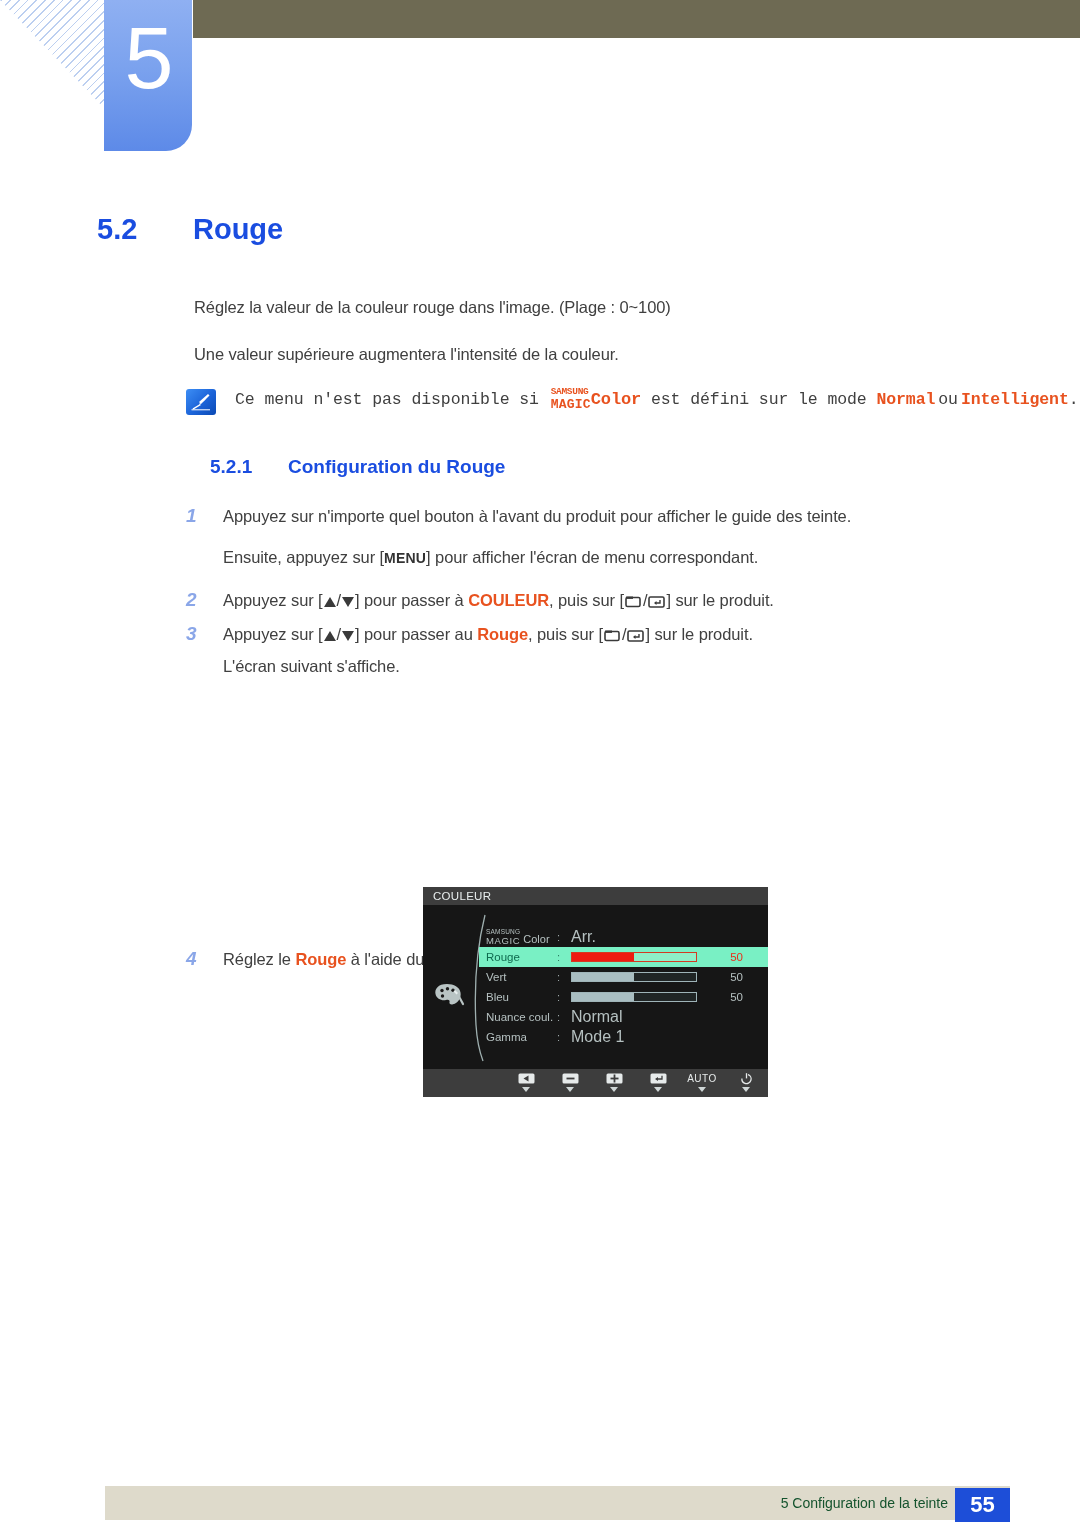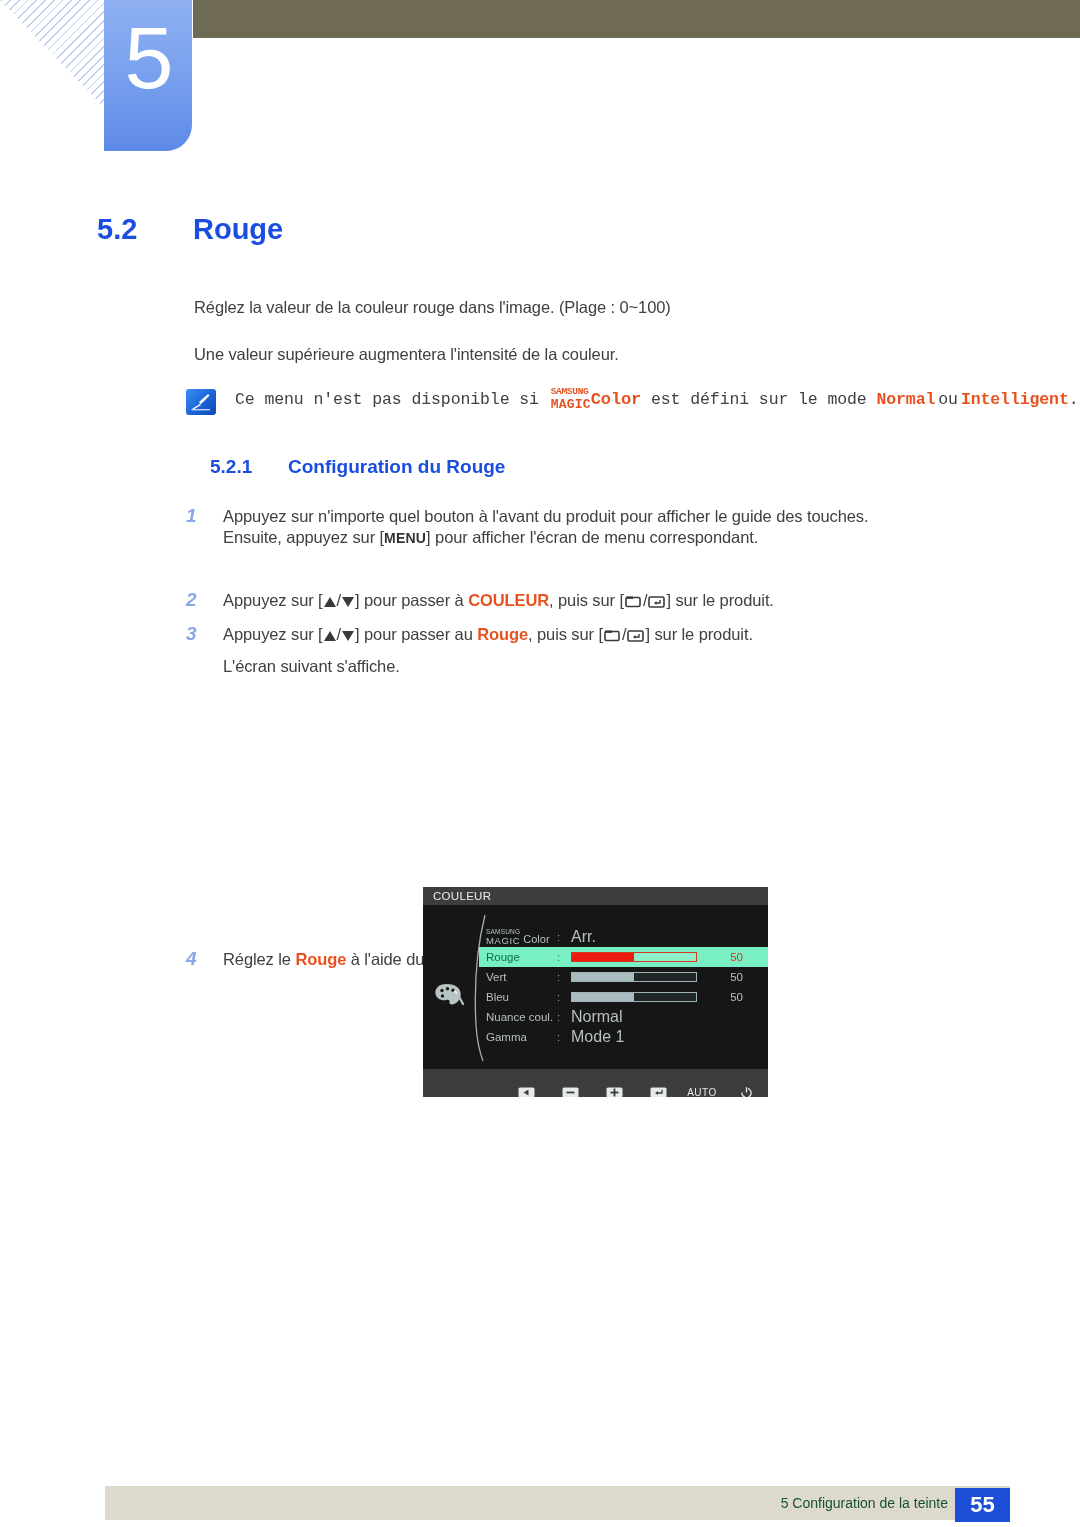--- a/index.html
+++ b/index.html
@@ -195,21 +195,21 @@
     font-weight: bold;
   }
   .substep {
     position: absolute;
     left: 223px;
     font-size: 16.5px;
     color: #404040;
     letter-spacing: -0.1px;
   }
   .s1t { top: 340px; }
-  .s1b { top: 363px; text-align: right; }
+  .s1b { top: 383px; text-align: right; }
   .s2t { top: 424px; }
   .s3t { top: 458px; }
   .s3b { top: 492px; }
   .s4t { top: 783px; }
 
   .kbd {
     font-weight: bold;
     font-size: 14px;
     color: #333;
     letter-spacing: 0.2px;
@@ -369,21 +369,21 @@
 
   .osd-footer {
     position: absolute;
     left: 0; bottom: 0;
     width: 345px;
     height: 28px;
     background: #3d3d3d;
     display: flex;
     align-items: flex-start;
     justify-content: flex-end;
-    padding-top: 17px;
+    padding-top: 3px;
     box-sizing: border-box;
   }
   .osd-btn {
     width: 44px;
     display: flex;
     flex-direction: column;
     align-items: center;
   }
   .osd-btn .g {
     height: 13px;
@@ -472,21 +472,21 @@
       <span>est défini sur le mode</span>
       <span class="hl">Normal</span><span style="margin:0 3px;">ou</span><span class="hl">Intelligent</span><span>.</span>
     </div>
   </div>
 
   <div class="subsec">
     <span class="num">5.2.1</span><span>Configuration du Rouge</span>
   </div>
 
   <div class="step s1t">
-    <span class="stepnum">1</span><span>Appuyez sur n'importe quel bouton à l'avant du produit pour afficher le guide des touches.</span>
+    <span class="stepnum">1</span><span>Appuyez sur n'importe quel bouton à l'avant du produit pour afficher le guide des teinte.</span>
   </div>
   <div class="substep s1b">
     <span>Ensuite, appuyez sur [</span><span class="kbd">MENU</span><span>] pour afficher l'écran de menu correspondant.</span>
   </div>
 
   <div class="step s2t">
     <span class="stepnum">2</span><span>Appuyez sur [</span><span class="btn-glyph"><span class="tri-up"></span></span>/<span class="btn-glyph"><span class="tri-dn"></span></span><span>] pour passer à</span>
     <span class="hl">COULEUR</span><span>, puis sur [</span><span class="btn-glyph"><svg width="17" height="13" viewBox="0 0 17 13">
           <rect x="1" y="2.5" width="14" height="9" rx="1.5" fill="none" stroke="#3a3a3a" stroke-width="1.6"></rect>
           <rect x="1" y="1.5" width="7" height="2.4" fill="#3a3a3a"></rect>

